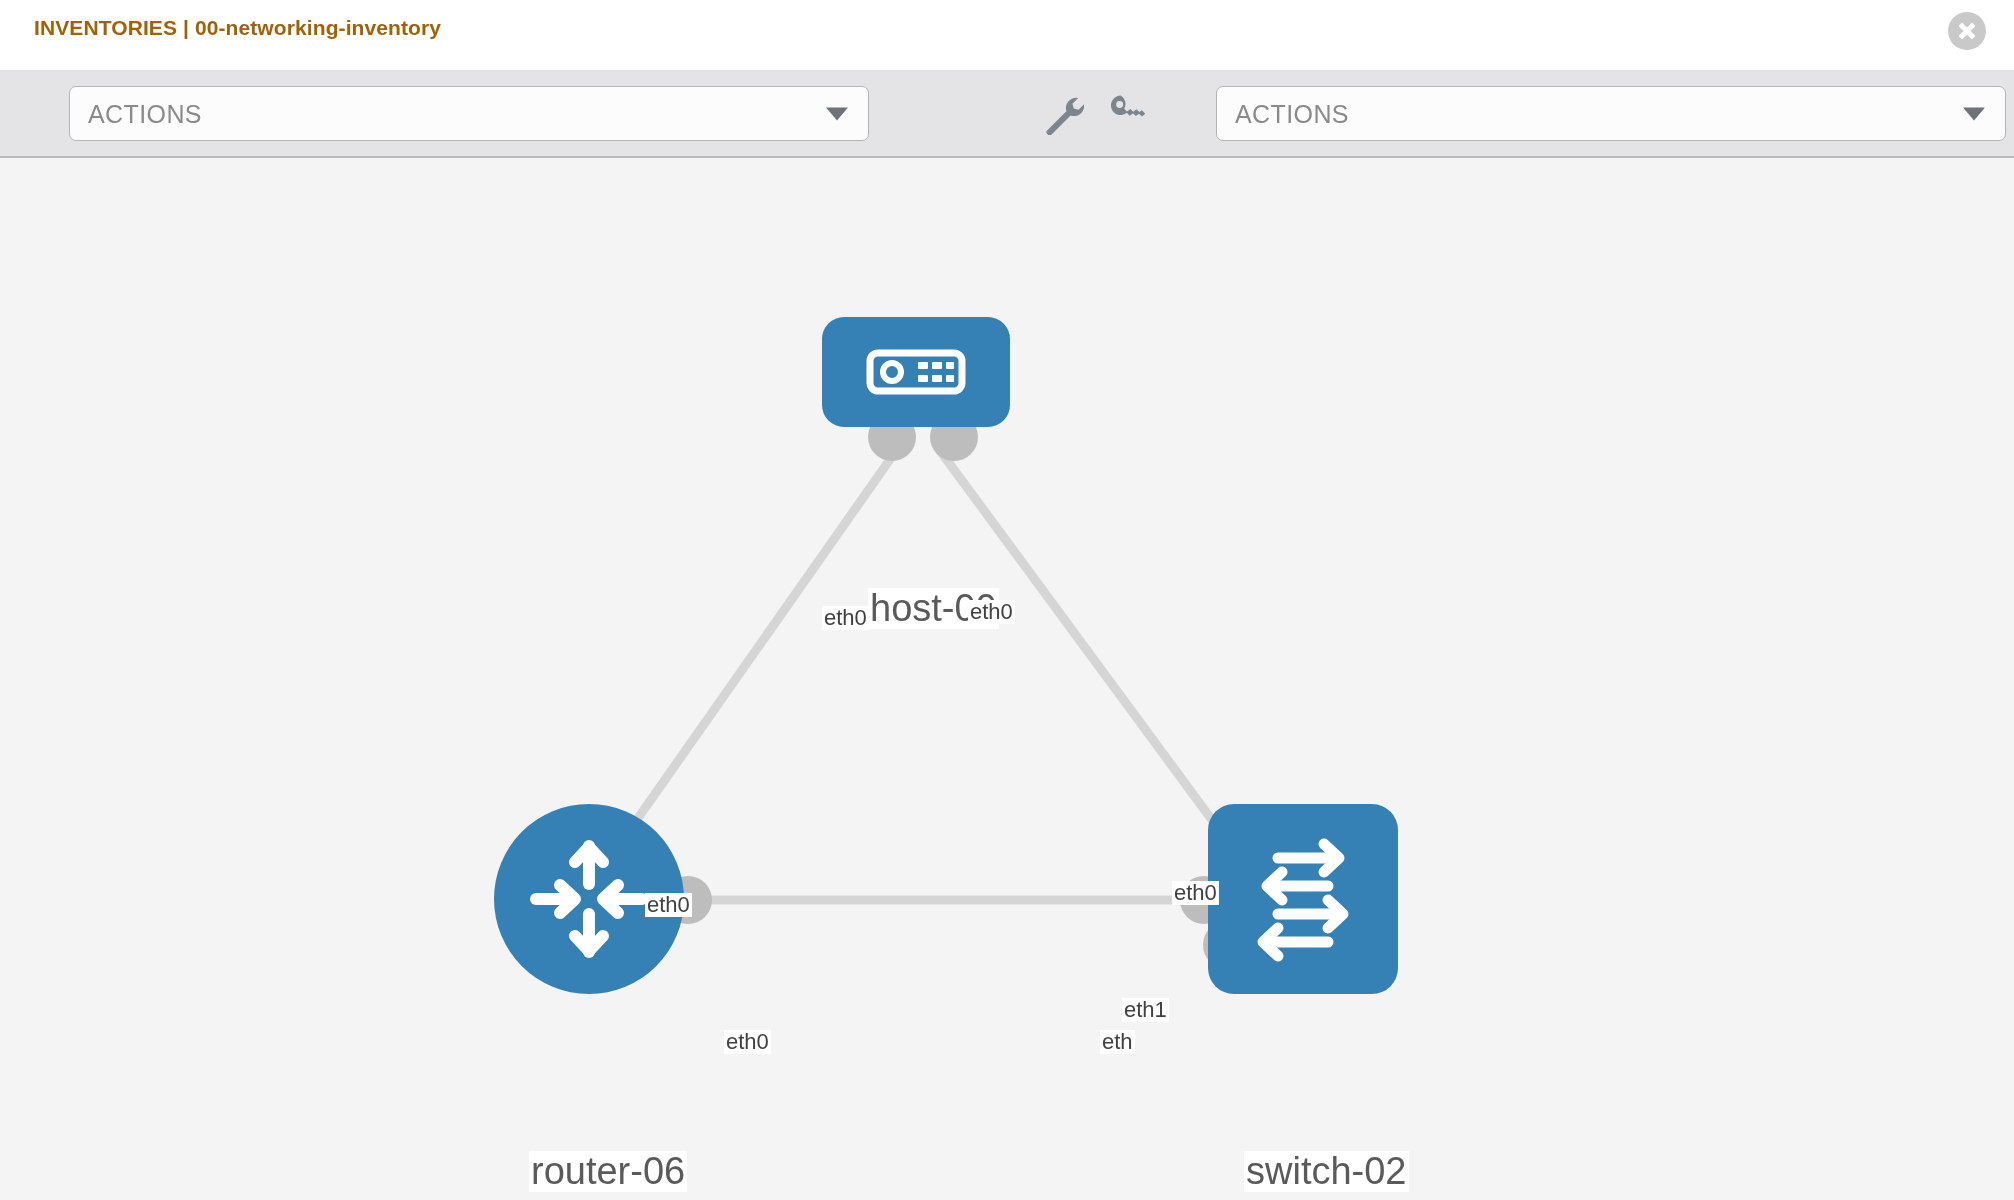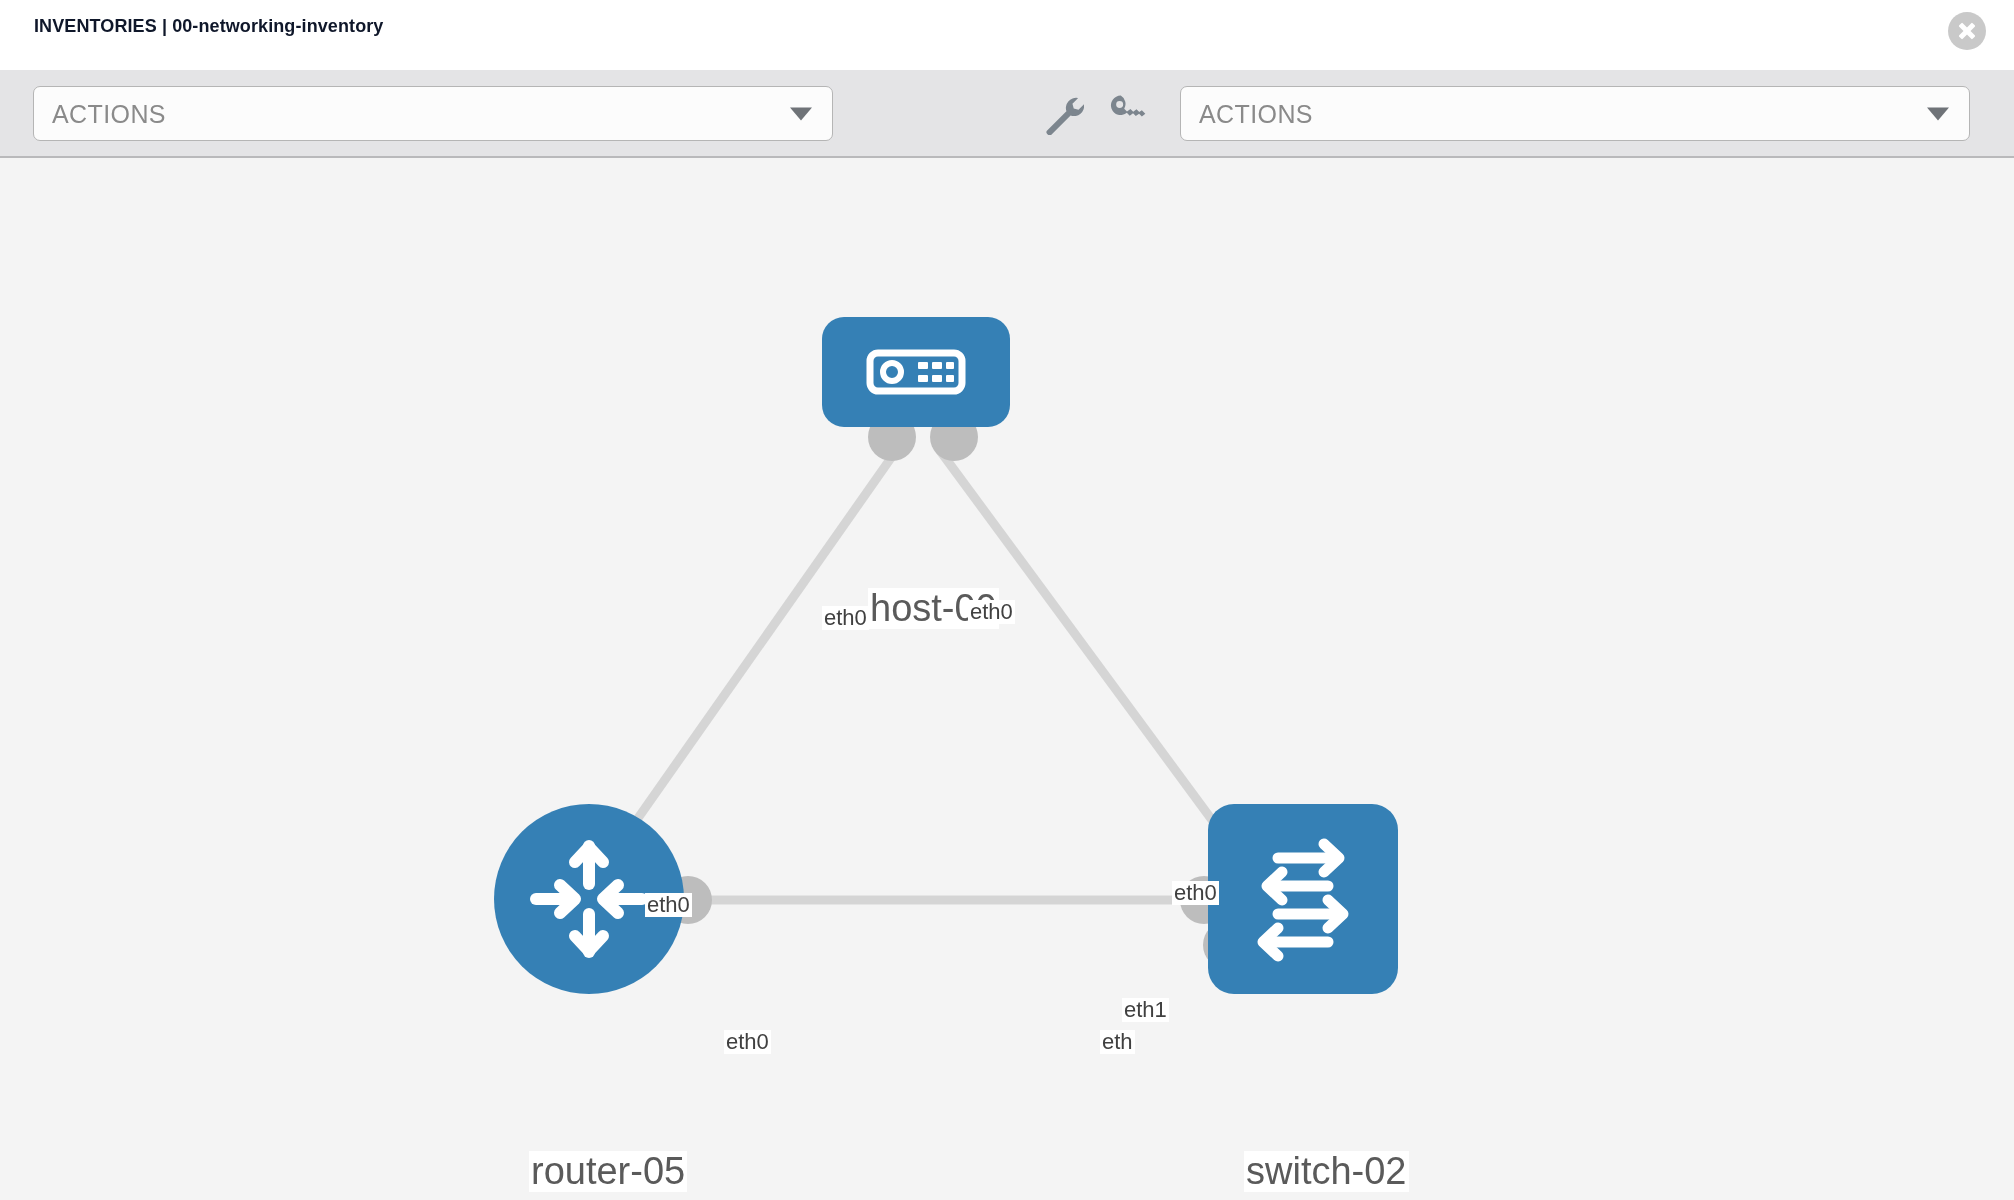--- a/index.html
+++ b/index.html
@@ -11,22 +11,22 @@
   }
 
   
   #header {
     position: absolute; left: 0; top: 0;
     width: 2014px; height: 70px;
     background: #ffffff;
   }
   #page-title {
     position: absolute; left: 34px; top: 16px;
-    font-size: 18px; font-weight: bold;
-    color: #0f172a; letter-spacing: 0.1px;
+    font-size: 21px; font-weight: bold;
+    color: #a16207; letter-spacing: 0.1px;
     white-space: nowrap;
   }
   #close-btn {
     position: absolute; right: 28px; top: 12px;
     width: 38px; height: 38px; border-radius: 50%;
     background: #c9c9c9; cursor: pointer;
   }
   #close-btn::before, #close-btn::after {
     content: ""; position: absolute;
     left: 50%; top: 50%;
@@ -41,20 +41,21 @@
     position: absolute; left: 0; top: 70px;
     width: 2014px; height: 88px;
     background: #e4e4e6;
     border-bottom: 2px solid #b9b9bb;
   }
   .field-box {
     position: absolute; top: 16px; height: 55px;
     background: #fcfcfc;
     border: 1px solid #b5b5b5;
     border-radius: 7px;
+    margin-left: 36px;
   }
   #actions-select { left: 33px; width: 800px; }
   #search-field   { left: 1180px; width: 790px; }
   .field-label {
     position: absolute; left: 18px; top: 50%;
     transform: translateY(-50%);
     font-size: 25px; color: #8a8a8a;
     letter-spacing: 0.4px;
   }
   .caret {
@@ -229,16 +230,16 @@
   <div class="lbl lbl-node" style="left:868px; top:430px;">host-00</div>
   <div class="lbl lbl-if" style="left:968px; top:442px;">eth0</div>
 
   <div class="lbl lbl-if" style="left:645px; top:735px;">eth0</div>
   <div class="lbl lbl-if" style="left:1172px; top:723px;">eth0</div>
 
   <div class="lbl lbl-if" style="left:724px; top:872px;">eth0</div>
   <div class="lbl lbl-if" style="left:1100px; top:872px;">eth</div>
   <div class="lbl lbl-if" style="left:1122px; top:840px;">eth1</div>
 
-  <div class="lbl lbl-node" style="left:529px; top:993px;">router-05</div>
+  <div class="lbl lbl-node" style="left:529px; top:993px;">router-06</div>
   <div class="lbl lbl-node" style="left:1244px; top:993px;">switch-02</div>
 
 </div>
 
 </body></html>

